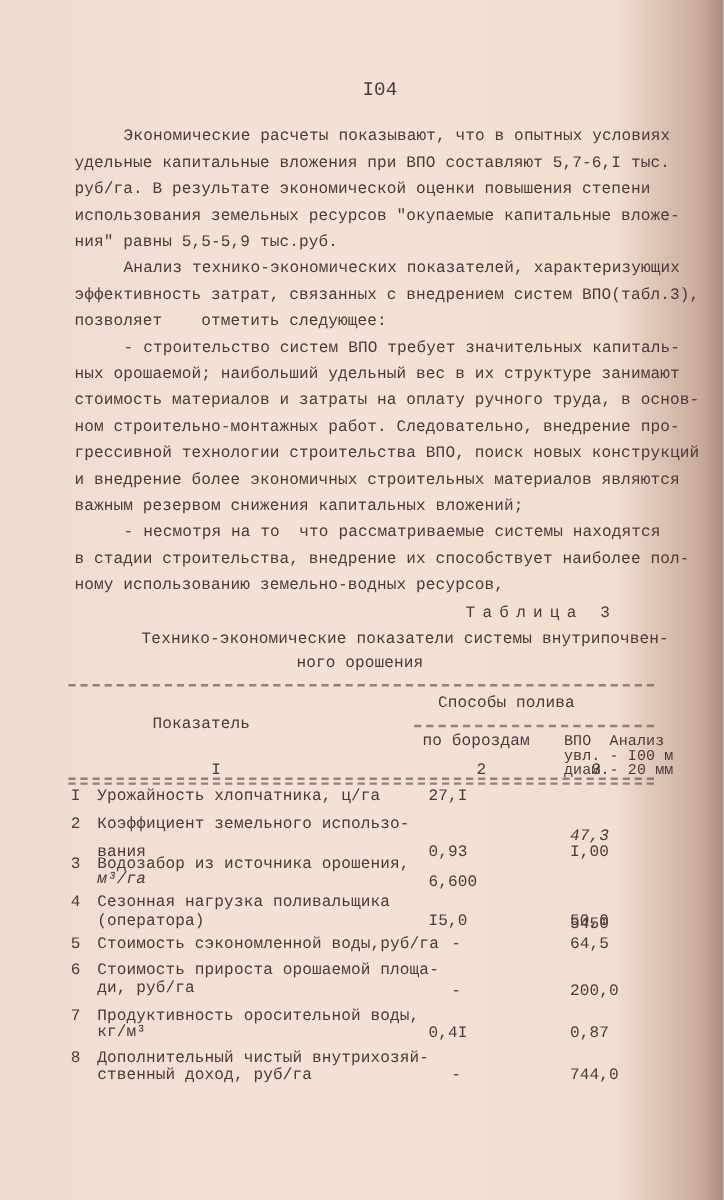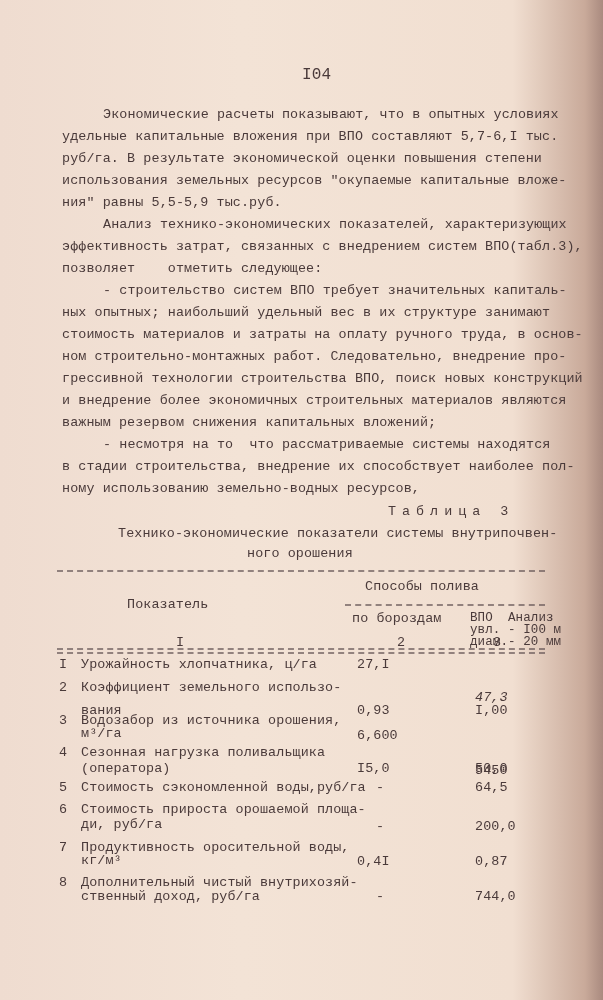--- a/index.html
+++ b/index.html
@@ -28,21 +28,21 @@
   <div>
     <div class="t" style="left:103px;top:108px;">Экономические расчеты показывают, что в опытных условиях</div>
     <div class="t" style="left:62px;top:130px;">удельные капитальные вложения при ВПО составляют 5,7-6,I тыс.</div>
     <div class="t" style="left:62px;top:152px;">руб/га. В результате экономической оценки повышения степени</div>
     <div class="t" style="left:62px;top:174px;">использования земельных ресурсов "окупаемые капитальные вложе-</div>
     <div class="t" style="left:62px;top:196px;">ния" равны 5,5-5,9 тыс.руб.</div>
     <div class="t" style="left:103px;top:218px;">Анализ технико-экономических показателей, характеризующих</div>
     <div class="t" style="left:62px;top:240px;">эффективность затрат, связанных с внедрением систем ВПО(табл.3),</div>
     <div class="t" style="left:62px;top:262px;">позволяет    отметить следующее:</div>
     <div class="t" style="left:103px;top:284px;">- строительство систем ВПО требует значительных капиталь-</div>
-    <div class="t" style="left:62px;top:306px;">ных опытных; наибольший удельный вес в их структуре занимают</div>
+    <div class="t" style="left:62px;top:306px;">ных орошаемой; наибольший удельный вес в их структуре занимают</div>
     <div class="t" style="left:62px;top:328px;">стоимость материалов и затраты на оплату ручного труда, в основ-</div>
     <div class="t" style="left:62px;top:350px;">ном строительно-монтажных работ. Следовательно, внедрение про-</div>
     <div class="t" style="left:62px;top:372px;">грессивной технологии строительства ВПО, поиск новых конструкций</div>
     <div class="t" style="left:62px;top:394px;">и внедрение более экономичных строительных материалов являются</div>
     <div class="t" style="left:62px;top:416px;">важным резервом снижения капитальных вложений;</div>
     <div class="t" style="left:103px;top:438px;">- несмотря на то  что рассматриваемые системы находятся</div>
     <div class="t" style="left:62px;top:460px;">в стадии строительства, внедрение их способствует наиболее пол-</div>
     <div class="t" style="left:62px;top:482px;">ному использованию земельно-водных ресурсов,</div>
   </div>
 
@@ -73,21 +73,21 @@
     <div class="t" style="left:475px;top:691px;font-style:italic;">47,3</div>
 
     <div class="t" style="left:59px;top:681px;">2</div>
     <div class="t" style="left:81px;top:681px;">Коэффициент земельного использо-</div>
     <div class="t" style="left:81px;top:704px;">вания</div>
     <div class="t" style="left:357px;top:704px;">0,93</div>
     <div class="t" style="left:475px;top:704px;">I,00</div>
 
     <div class="t" style="left:59px;top:714px;">3</div>
     <div class="t" style="left:81px;top:714px;">Водозабор из источника орошения,</div>
-    <div class="t" style="left:81px;top:727px;">м³/га</div>
+    <div class="t" style="left:81px;top:727px;font-style:italic;">м³/га</div>
     <div class="t" style="left:357px;top:729px;">6,600</div>
     <div class="t" style="left:475px;top:764px;">5450</div>
 
     <div class="t" style="left:59px;top:746px;">4</div>
     <div class="t" style="left:81px;top:746px;">Сезонная нагрузка поливальщика</div>
     <div class="t" style="left:81px;top:762px;">(оператора)</div>
     <div class="t" style="left:357px;top:762px;">I5,0</div>
     <div class="t" style="left:475px;top:762px;">50,0</div>
 
     <div class="t" style="left:59px;top:781px;">5</div>

